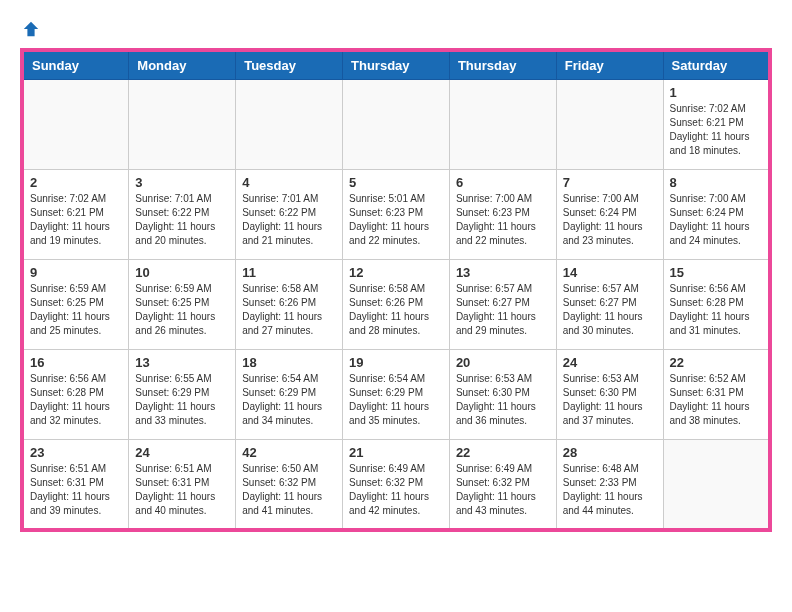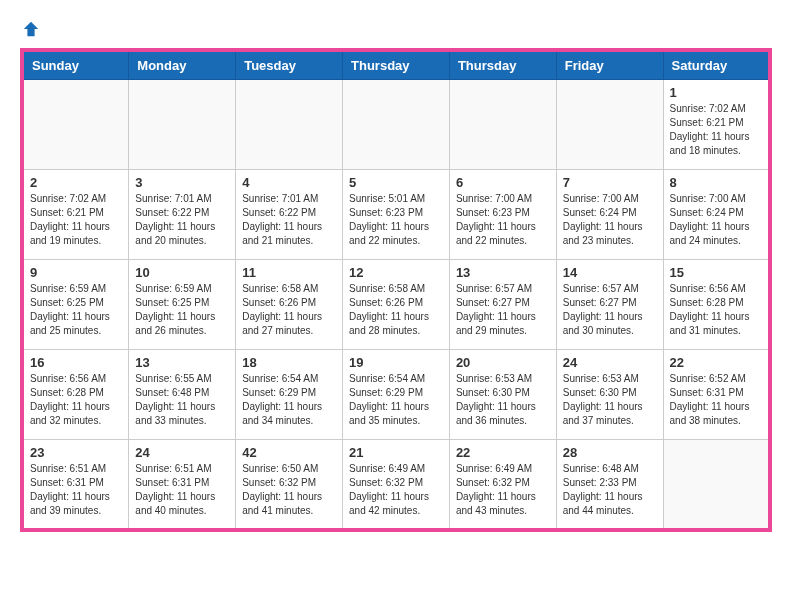--- a/index.html
+++ b/index.html
@@ -221,21 +221,21 @@
       <tr>
         <td>
           <div class="day-number">16</div>
           <div class="day-info">Sunrise: 6:56 AM
 Sunset: 6:28 PM
 Daylight: 11 hours and 32 minutes.</div>
         </td>
         <td>
           <div class="day-number">13</div>
           <div class="day-info">Sunrise: 6:55 AM
-Sunset: 6:48 PM
+Sunset: 6:29 PM
 Daylight: 11 hours and 33 minutes.</div>
         </td>
         <td>
           <div class="day-number">18</div>
           <div class="day-info">Sunrise: 6:54 AM
 Sunset: 6:29 PM
 Daylight: 11 hours and 34 minutes.</div>
         </td>
         <td>
           <div class="day-number">19</div>

